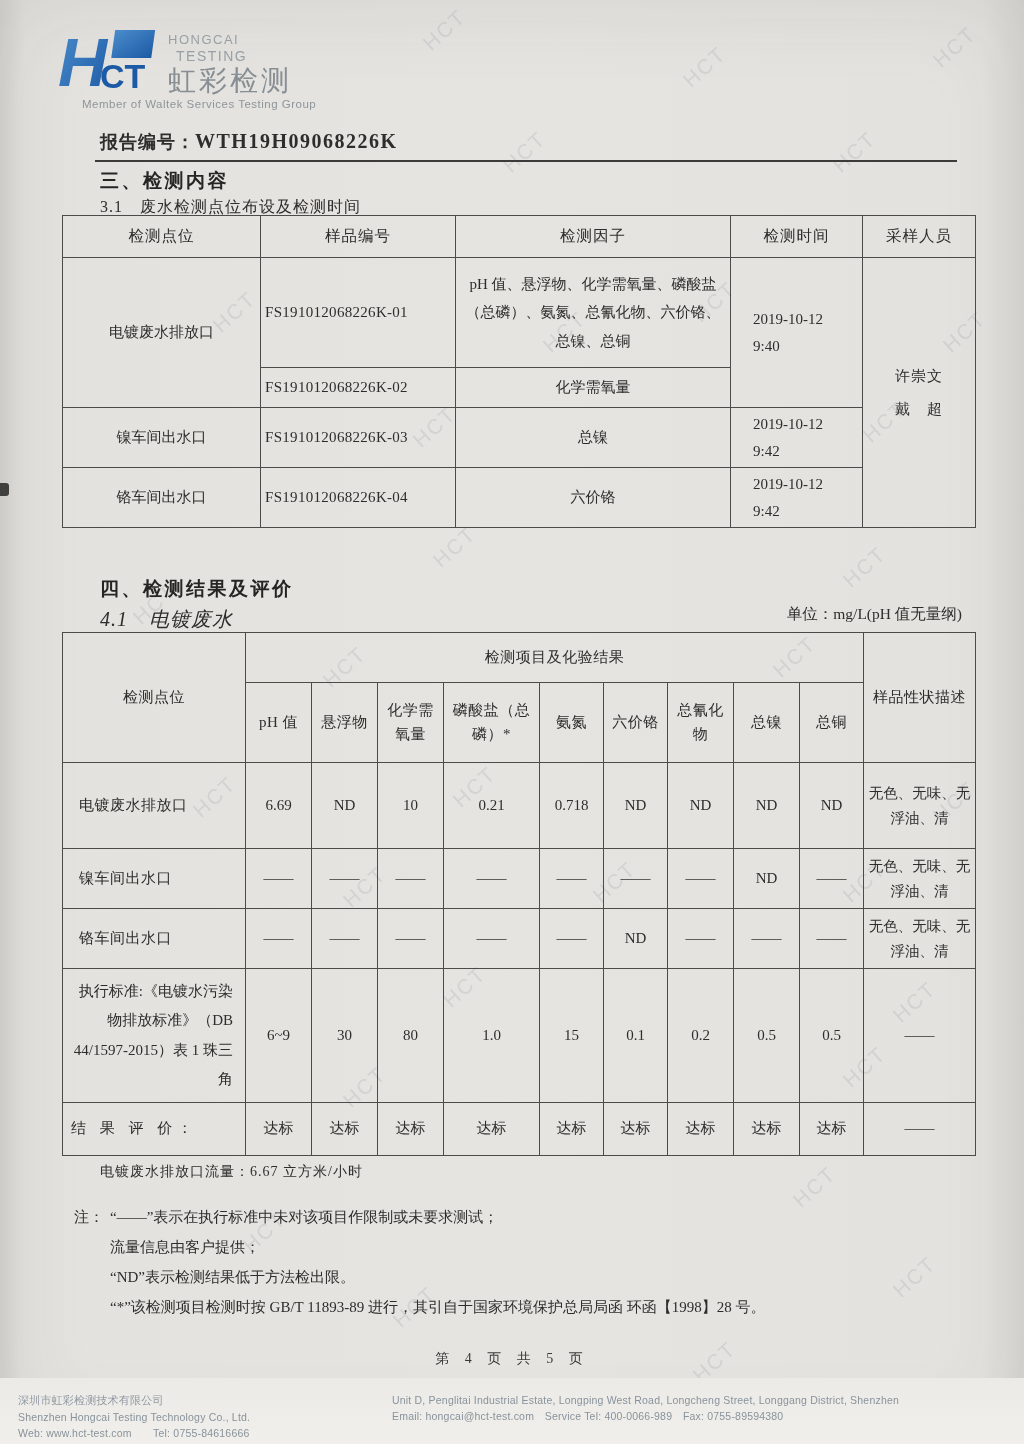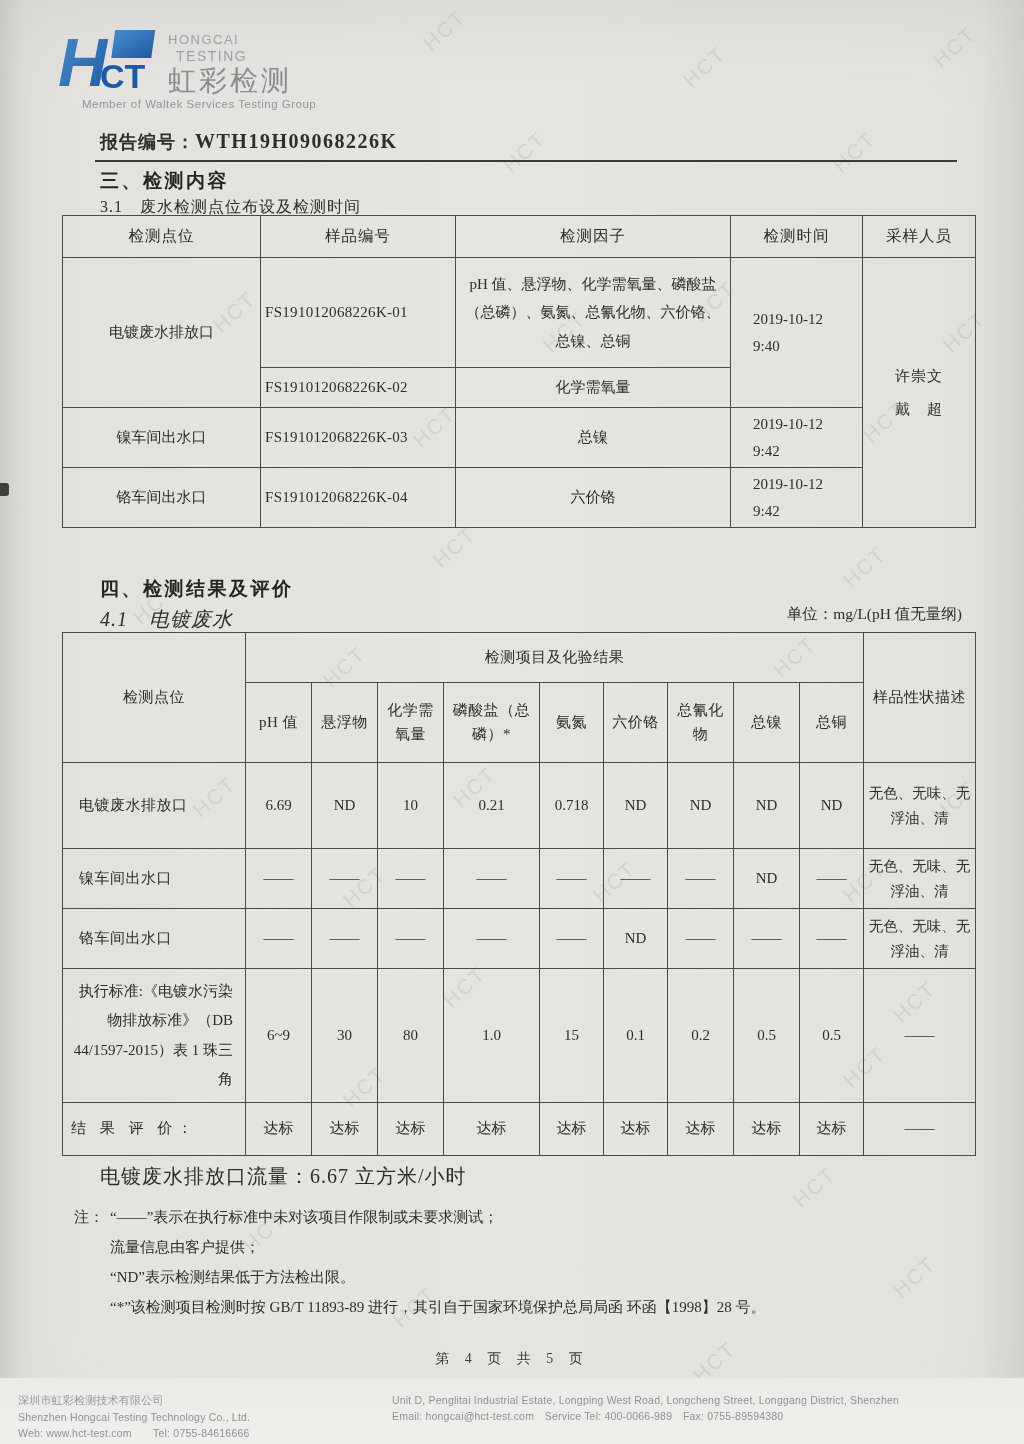--- a/index.html
+++ b/index.html
@@ -47,21 +47,21 @@
   .t1 .time { text-align:left; padding-left:22px; line-height:1.8; }
   .t1 .sampler { line-height:2.2; letter-spacing:1px; }
 
   .t2 { left:62px; top:632px; width:913px; }
   .t2 th { letter-spacing:.5px; }
   .t2 .pt { text-align:left; padding-left:16px; letter-spacing:.5px; }
   .t2 .desc { font-size:14.5px; line-height:1.7; }
   .t2 .std-label { text-align:right; padding:6px 12px 6px 10px; line-height:1.95; font-size:15px; }
   .t2 .res-label { text-align:left; padding-left:8px; letter-spacing:5px; }
 
-  .flow-line { position:absolute; left:100px; top:1163px; font-size:20px; letter-spacing:1px; }
+  .flow-line { position:absolute; left:100px; top:1163px; font-size:14px; letter-spacing:1px; }
 
   .notes { position:absolute; left:74px; top:1202px; width:880px; font-size:15px; line-height:2.0; }
   .notes .n-row { display:flex; }
   .notes .n-prefix { flex:0 0 36px; }
   .notes .n-ind { padding-left:36px; }
 
   .page-num { position:absolute; left:0; top:1350px; width:100%; text-align:center;
     font-size:14px; letter-spacing:6px; color:#3a3938; }
 
   .footer { position:absolute; left:0; top:1392px; width:100%; display:flex;

